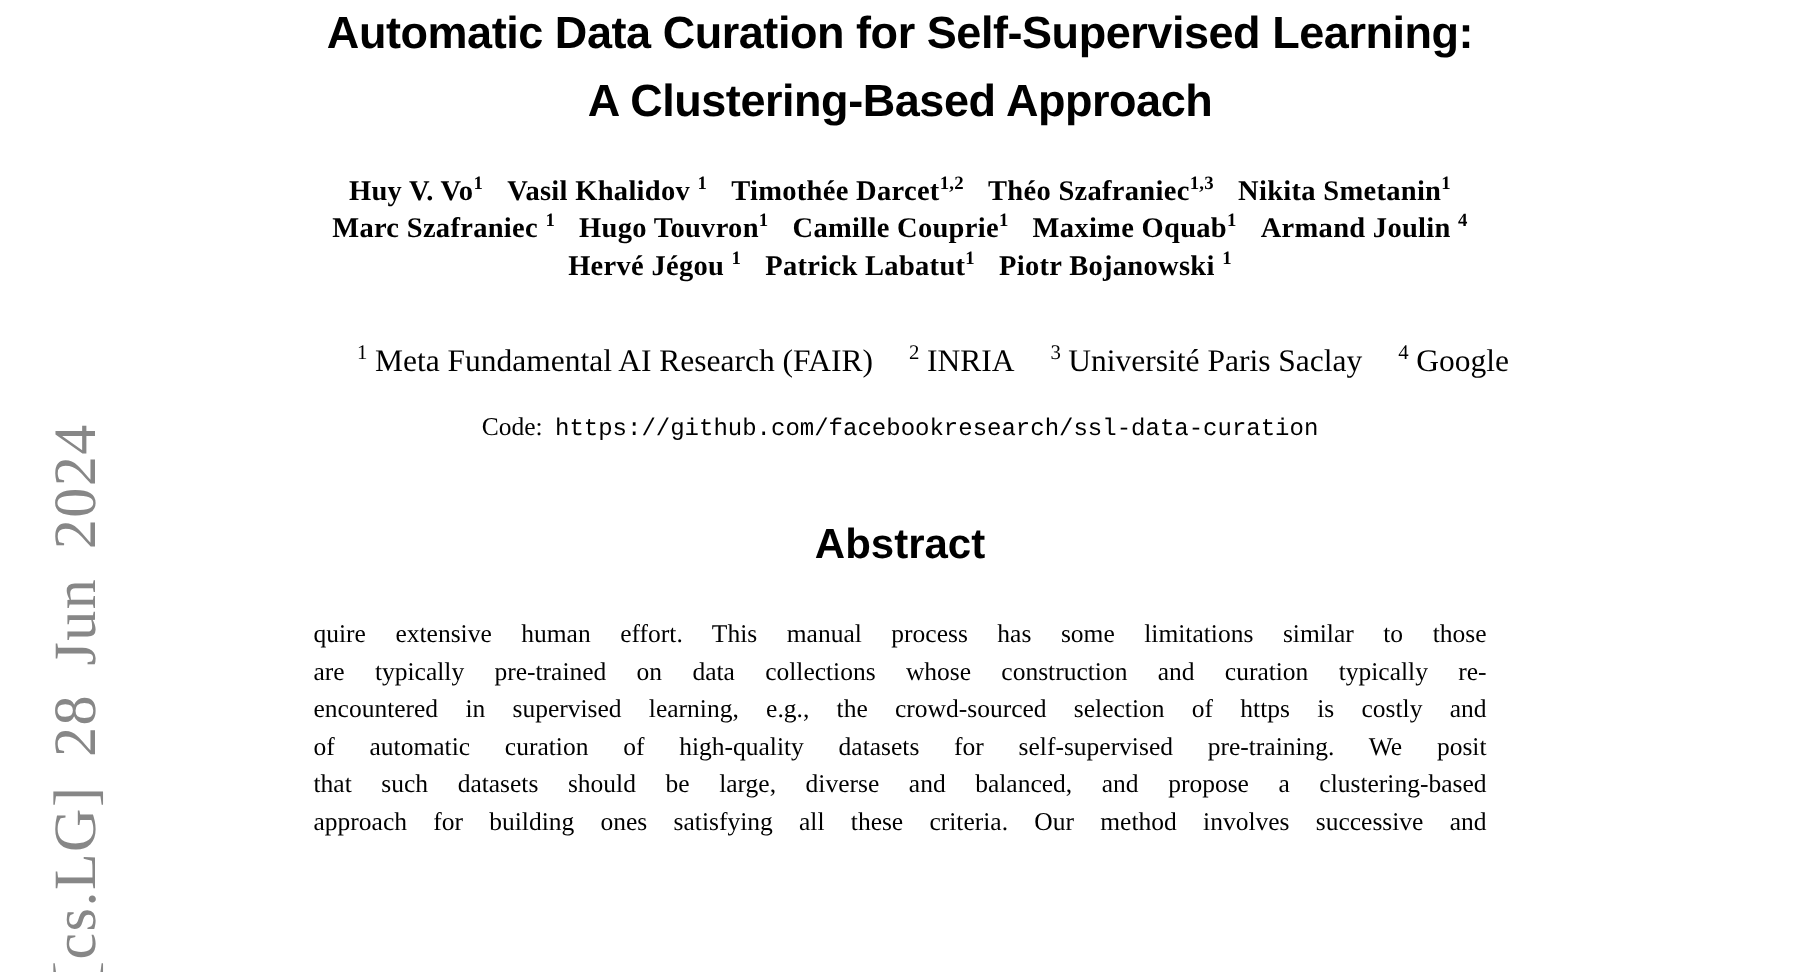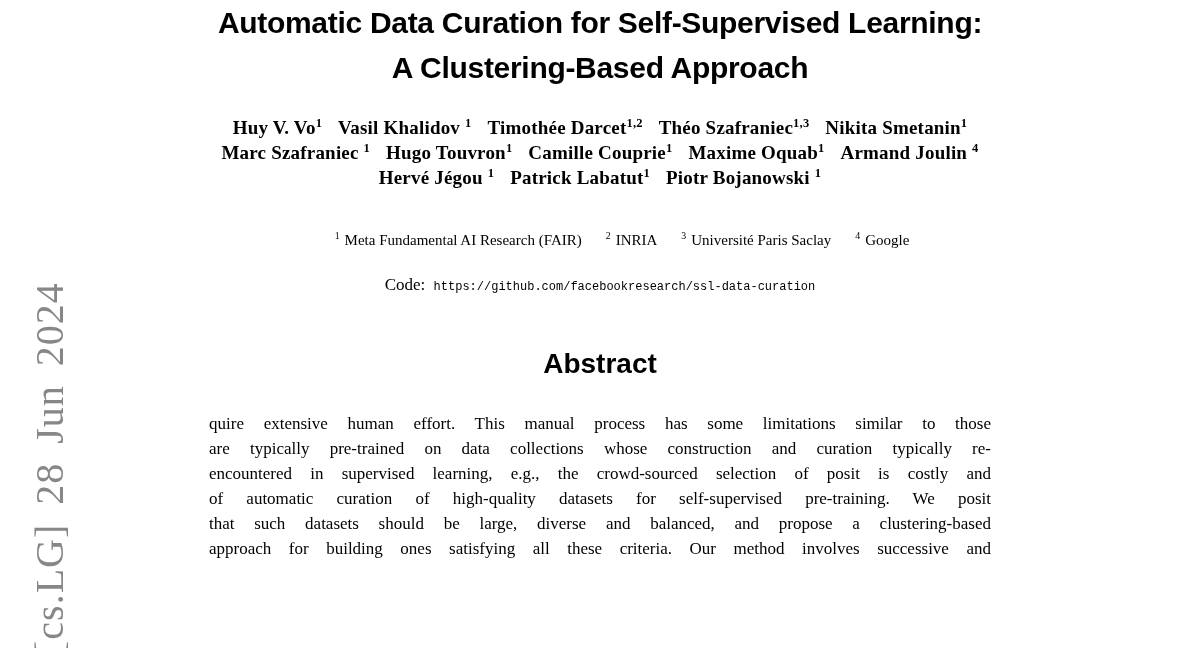--- a/index.html
+++ b/index.html
@@ -46,35 +46,35 @@
     font-weight: bold;
     font-size: 19px;
     line-height: 25px;
     letter-spacing: 0.2px;
   }
   .author { margin: 0 8px; white-space: nowrap; }
   sup { font-size: 66%; line-height: 0; }
   .affiliations {
     margin-top: 40px;
     text-align: center;
-    font-size: 15px;
+    font-size: 21px;
     line-height: 21px;
     padding-left: 44px;
   }
   .affil { margin: 0 12px; white-space: nowrap; }
   .affil .affil-name { margin-left: 5px; }
   .code-line {
     margin-top: 23px;
     text-align: center;
     font-size: 17px;
     line-height: 21px;
   }
   .code-url {
     font-family: "Liberation Mono", monospace;
-    font-size: 12px;
+    font-size: 16px;
     color: #000000;
     text-decoration: none;
     margin-left: 4px;
   }
   .abstract-heading {
     margin: 53px 0 0 0;
     text-align: center;
     font-family: "Liberation Sans", sans-serif;
     font-weight: bold;
     font-size: 28px;
@@ -115,19 +115,19 @@
   <div class="code-line">
     <span>Code:</span>
     <a class="code-url">https://github.com/facebookresearch/ssl-data-curation</a>
   </div>
 
   <h2 class="abstract-heading">Abstract</h2>
 
   <div class="abstract">
       <div class="abs-line">quire extensive human effort. This manual process has some limitations similar to those</div>
       <div class="abs-line">are typically pre-trained on data collections whose construction and curation typically re-</div>
-      <div class="abs-line">encountered in supervised learning, e.g., the crowd-sourced selection of posit is costly and</div>
+      <div class="abs-line">encountered in supervised learning, e.g., the crowd-sourced selection of https is costly and</div>
       <div class="abs-line">of automatic curation of high-quality datasets for self-supervised pre-training. We posit</div>
       <div class="abs-line">that such datasets should be large, diverse and balanced, and propose a clustering-based</div>
       <div class="abs-line">approach for building ones satisfying all these criteria. Our method involves successive and</div>
     </div>
 
 </div>
 
 </body></html>

